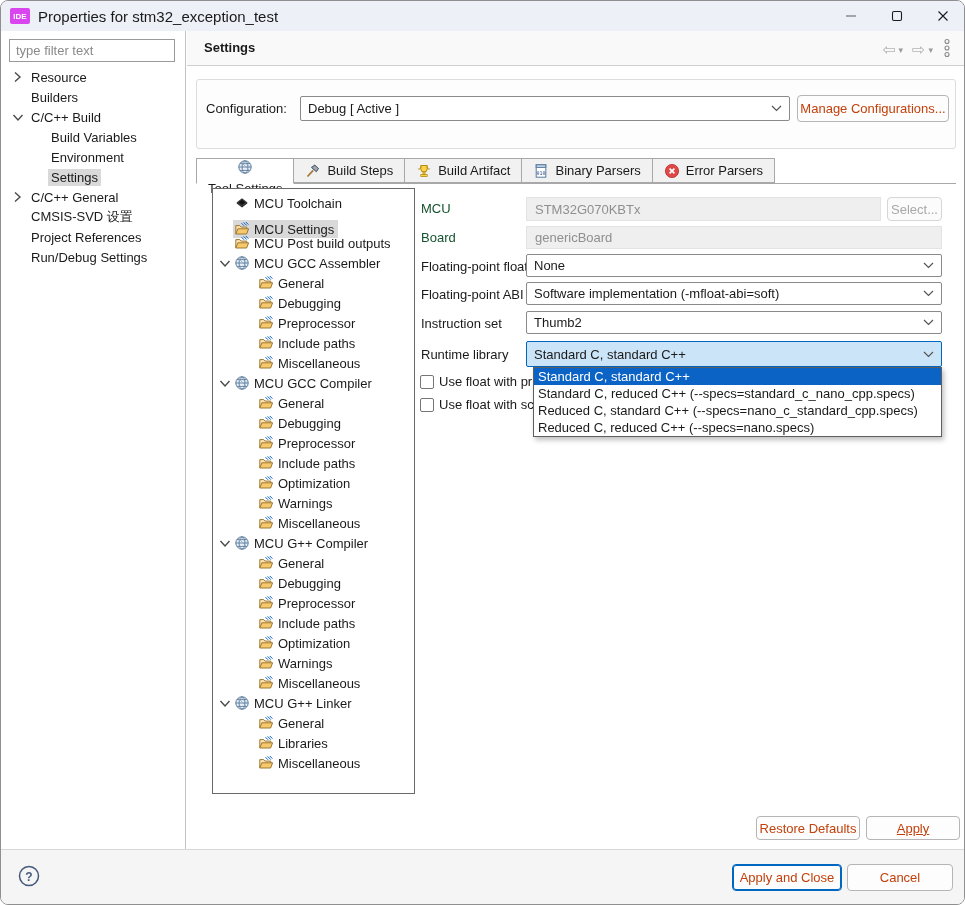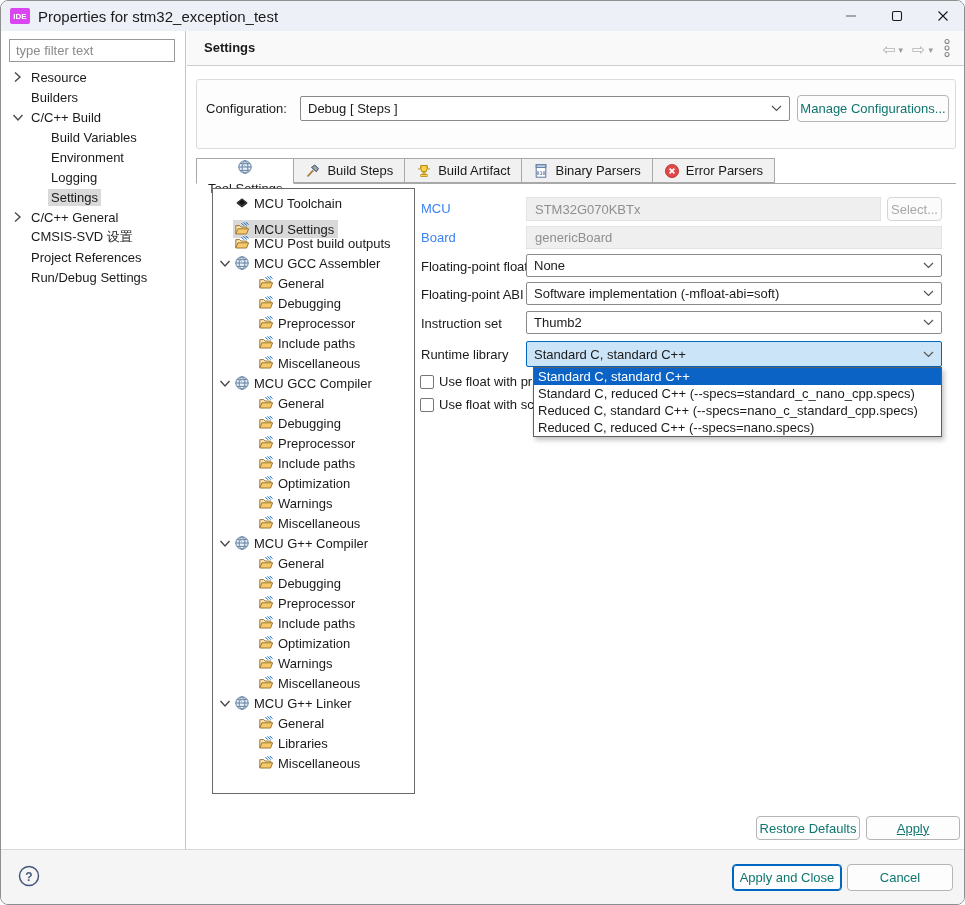--- a/index.html
+++ b/index.html
@@ -44,21 +44,21 @@
 
   
   .config-group{position:absolute; left:195px; top:78px; width:760px; height:70px;
                 border:1px solid #dcdcdc; border-radius:3px; background:#fdfdfd;}
   .config-label{position:absolute; left:9px; top:21px;}
   .combo{border:1px solid #8a8a8a; border-radius:2px; background:#fff; display:flex; align-items:center;
          padding:0 7px; position:absolute; cursor:default;}
   .combo .ctext{flex:1; white-space:nowrap; overflow:hidden;}
   .config-combo{left:103px; top:16px; width:490px; height:25px;}
   .btn{border:1px solid #b5b5b5; border-radius:4px; background:#fdfdfd; font-size:13px; font-family:inherit;
-       display:inline-flex; align-items:center; justify-content:center; cursor:default; color:#0f766e;}
+       display:inline-flex; align-items:center; justify-content:center; cursor:default; color:#c2410c;}
   .manage-btn{position:absolute; left:600px; top:15px; width:152px; height:27px;}
 
   
   .tabbar{position:absolute; left:195px; top:157px; width:760px; height:26px;
           border-bottom:1px solid #a8a8a8; display:flex; align-items:flex-end;}
   .tab{height:25px; display:inline-flex; align-items:center; gap:6px; padding:0 11px;
        border:1px solid #a8a8a8; border-left:none; background:#f1f1f1; cursor:default; white-space:nowrap;}
   .tab:first-child{border-left:1px solid #a8a8a8;flex-direction:column;}
   .tab.active{background:#fff; height:26px; margin-bottom:-1px; border-bottom:1px solid #fff;}
   .tab .ticon{width:16px; height:16px; flex:none;}
@@ -68,21 +68,21 @@
               border:1px solid #696969; background:#fff; overflow:hidden; padding-top:4px;}
   .tool-row{height:20px; display:flex; align-items:center; padding-left:3px; white-space:nowrap; cursor:default;}
   .tool-row.lvl1{padding-left:27px;}
   .tool-row .chev{width:17px; height:16px; display:inline-flex; align-items:center; justify-content:center; flex:none;}
   .hl{display:inline-flex; align-items:center; gap:4px; padding:1px 4px 1px 1px;}
   .hl.selected{background:var(--sel-gray);margin-top:12px;}
   .hl .icn{width:16px; height:16px; flex:none; display:inline-flex;}
 
   
   .f-label{position:absolute; left:420px; white-space:nowrap;}
-  .f-label.disabled{color:#3b82f6;}
+  .f-label.disabled{color:#14532d;}
   .dis-input{position:absolute; background:#efefef; border:1px solid #e3e3e3; color:#8f8f8f;
              display:flex; align-items:center; padding:0 8px; white-space:nowrap;}
   .sel-btn{position:absolute; left:886px; top:196px; width:55px; height:24px; color:#a8a8a8; background:#fbfbfb;
            border-color:#d6d6d6;}
   .field-combo{width:416px; height:23px; left:525px;}
   .combo.focused{background:var(--combo-focus-bg); border-color:var(--combo-focus-border);}
   .chev-down-svg{flex:none; margin-left:6px;}
 
   .checkbox-row{position:absolute; display:flex; align-items:center; gap:5px; white-space:nowrap;}
   .cb{width:14px; height:14px; border:1px solid #767676; border-radius:2px; background:#fff; flex:none;}
@@ -156,24 +156,20 @@
         <div class="nav-row lvl1">
           <span class="chev"></span>
           <span class="nav-label">Build Variables</span>
         </div>
         <div class="nav-row lvl1">
           <span class="chev"></span>
           <span class="nav-label">Environment</span>
         </div>
         <div class="nav-row lvl1">
           <span class="chev"></span>
-          <span class="nav-label">Logging</span>
-        </div>
-        <div class="nav-row lvl1">
-          <span class="chev"></span>
           <span class="nav-label selected">Settings</span>
         </div>
         <div class="nav-row lvl0">
           <span class="chev">
             <svg width="9" height="12" viewBox="0 0 9 12">
               <path d="M2 1.5 L7 6 L2 10.5" fill="none" stroke="#4a4a4a" stroke-width="1.4"></path>
             </svg>
           </span>
           <span class="nav-label">C/C++ General</span>
         </div>
@@ -205,21 +201,21 @@
             <circle cx="5" cy="10" r="2" fill="none" stroke="#8a8a8a" stroke-width="1.1"></circle>
             <circle cx="5" cy="16.5" r="2" fill="none" stroke="#8a8a8a" stroke-width="1.1"></circle>
           </svg>
       </span>
     </div>
   </div>
 
   <div class="config-group">
     <span class="config-label">Configuration:</span>
     <div class="combo config-combo">
-      <span class="ctext">Debug  [ Steps ]</span>
+      <span class="ctext">Debug  [ Active ]</span>
       <svg class="chev-down-svg" width="11" height="7" viewBox="0 0 11 7">
           <path d="M1 1 L5.5 5.5 L10 1" fill="none" stroke="#555" stroke-width="1.2"></path>
         </svg>
     </div>
     <button class="btn manage-btn">Manage Configurations...</button>
   </div>
 
   <div class="tabbar" id="tabbar">
       <div class="tab active">
         <span class="ticon"><svg width="16" height="16" viewBox="0 0 16 16">

